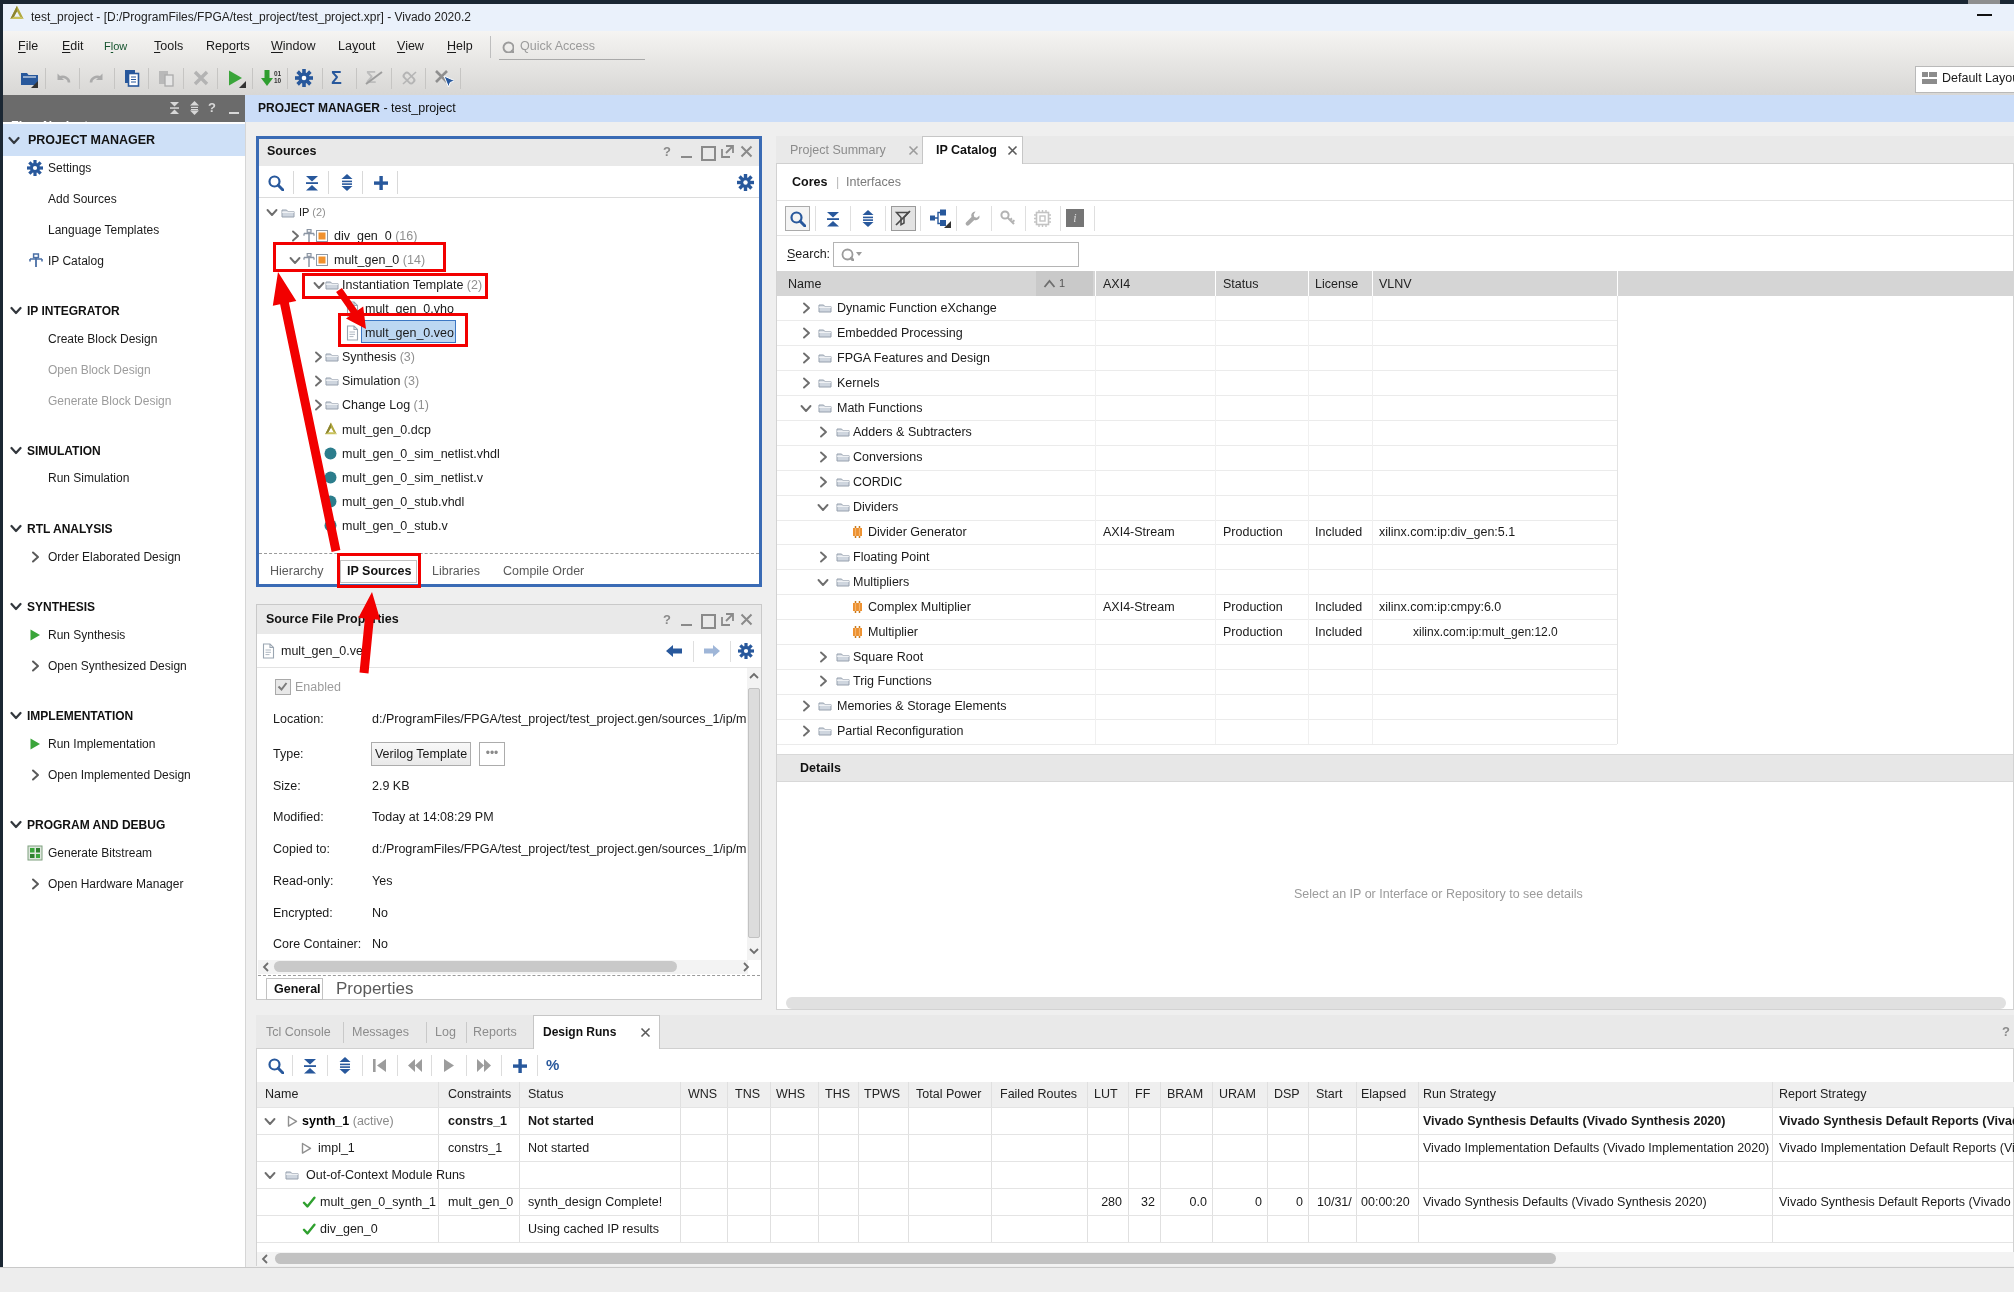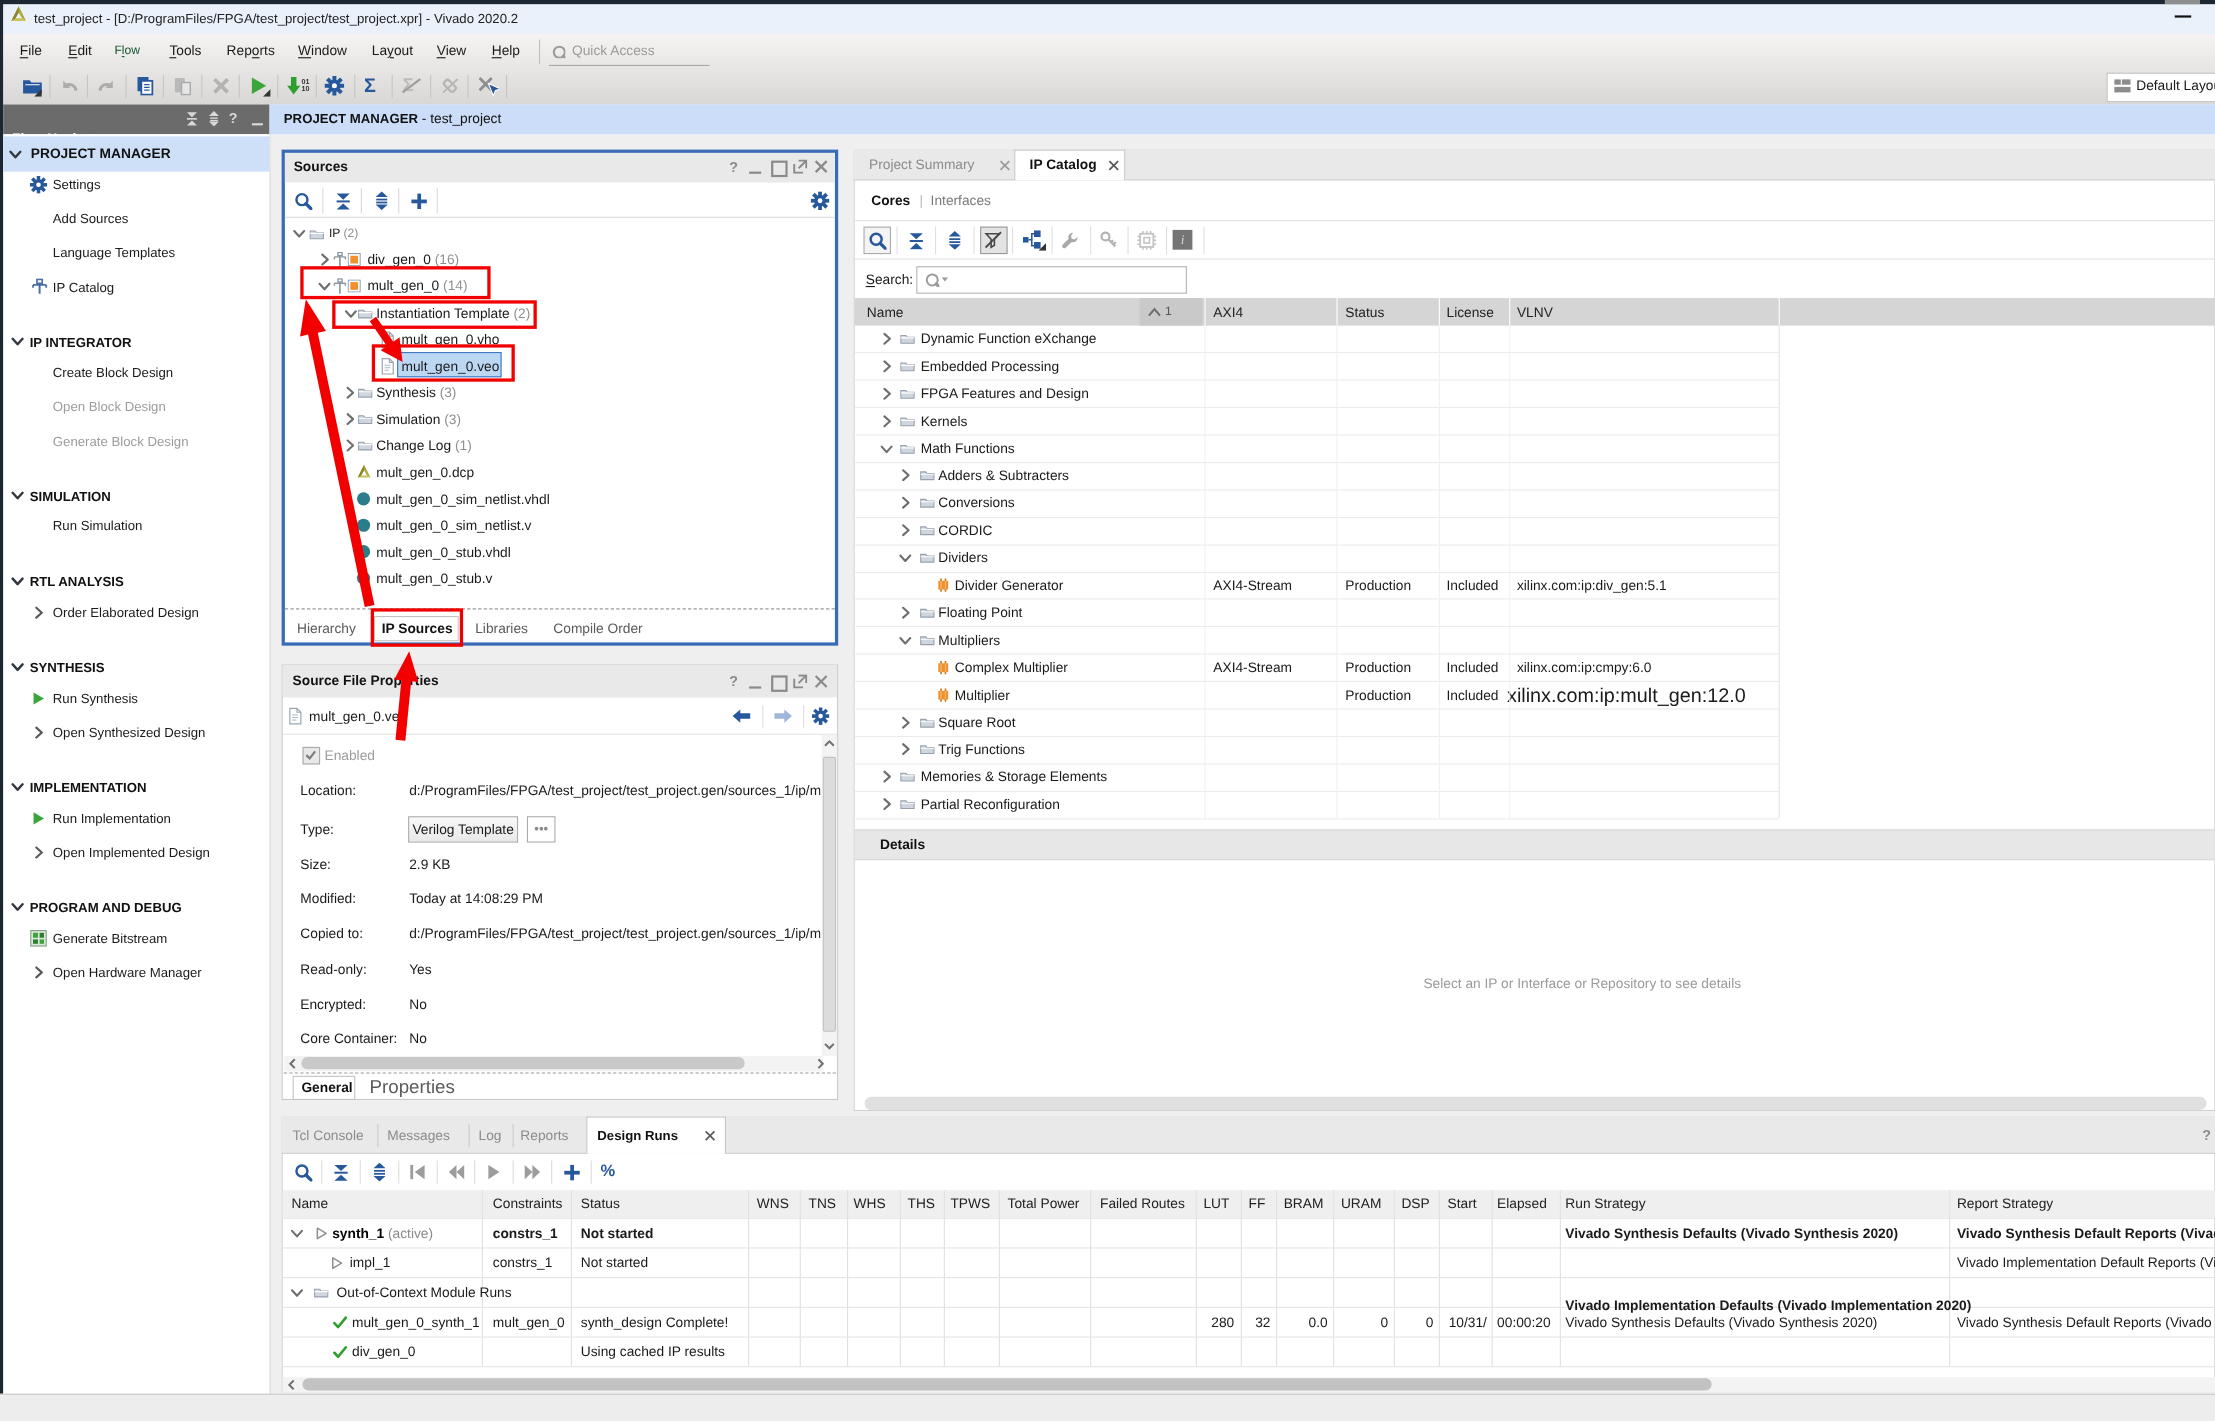--- a/index.html
+++ b/index.html
@@ -673,21 +673,21 @@
 <div style="position:absolute;left:1379px;top:598px;height:18px;line-height:18px;font-size:12.5px;color:#1a1a1a;font-weight:normal;white-space:nowrap;">xilinx.com:ip:cmpy:6.0</div>
 <div style="position:absolute;left:777px;top:619px;width:840px;height:1px;background:#EBEBEB;"></div>
 <svg style="position:absolute;left:851px;top:625px" width="13" height="14" viewBox="0 0 13 14">
       <rect x="2" y="3" width="9" height="8" fill="#F0912E"></rect>
       <path d="M4.5 1v12M8.5 1v12" stroke="#C87818" stroke-width="1.5"></path>
       <path d="M4.5 3v8M8.5 3v8" stroke="#F7B36A" stroke-width="1.5"></path>
     </svg>
 <div style="position:absolute;left:868px;top:623px;height:18px;line-height:18px;font-size:12.5px;color:#1a1a1a;font-weight:normal;white-space:nowrap;">Multiplier</div>
 <div style="position:absolute;left:1223px;top:623px;height:18px;line-height:18px;font-size:12.5px;color:#1a1a1a;font-weight:normal;white-space:nowrap;">Production</div>
 <div style="position:absolute;left:1315px;top:623px;height:18px;line-height:18px;font-size:12.5px;color:#1a1a1a;font-weight:normal;white-space:nowrap;">Included</div>
-<div style="position:absolute;left:1370px;top:623px;height:18px;line-height:18px;font-size:18px;color:#1a1a1a;font-weight:normal;white-space:nowrap;">xilinx.com:ip:mult_gen:12.0</div>
+<div style="position:absolute;left:1413px;top:623px;height:18px;line-height:18px;font-size:12px;color:#1a1a1a;font-weight:normal;white-space:nowrap;">xilinx.com:ip:mult_gen:12.0</div>
 <div style="position:absolute;left:777px;top:644px;width:840px;height:1px;background:#EBEBEB;"></div>
 <svg style="position:absolute;left:818px;top:651px" width="11" height="12" viewBox="0 0 11 12">
       <path d="M3 1.5l5 4.5-5 4.5" fill="none" stroke="#6E6E6E" stroke-width="1.9" stroke-linecap="round" stroke-linejoin="round"></path>
     </svg>
 <svg style="position:absolute;left:836px;top:651px" width="14" height="12" viewBox="0 0 14 12">
       <path d="M1 3 h4.6 l1.2 1.6 H13 V10 H1 z" fill="#CFD6DF" stroke="#97A1AE" stroke-width="1"></path>
       <path d="M1 5.2 H13" stroke="#fff" stroke-width="1"></path>
     </svg>
 <div style="position:absolute;left:853px;top:648px;height:18px;line-height:18px;font-size:12.5px;color:#1a1a1a;font-weight:normal;white-space:nowrap;">Square Root</div>
 <div style="position:absolute;left:777px;top:669px;width:840px;height:1px;background:#EBEBEB;"></div>
@@ -838,21 +838,21 @@
 <div style="position:absolute;left:448px;top:1112px;height:18px;line-height:18px;font-size:12.5px;color:#1a1a1a;font-weight:bold;white-space:nowrap;">constrs_1</div>
 <div style="position:absolute;left:528px;top:1112px;height:18px;line-height:18px;font-size:12.5px;color:#1a1a1a;font-weight:bold;white-space:nowrap;">Not started</div>
 <div style="position:absolute;left:1423px;top:1112px;height:18px;line-height:18px;font-size:12.5px;color:#1a1a1a;font-weight:bold;white-space:nowrap;">Vivado Synthesis Defaults (Vivado Synthesis 2020)</div>
 <div style="position:absolute;left:1779px;top:1112px;height:18px;line-height:18px;font-size:12.5px;color:#1a1a1a;font-weight:bold;white-space:nowrap;">Vivado Synthesis Default Reports (Vivad</div>
 <svg style="position:absolute;left:299px;top:1141px" width="14" height="14" viewBox="0 0 14 14">
       <path d="M3.5 2.5l8 4.8-8 4.8z" fill="#fff" stroke="#909090" stroke-width="1.4" stroke-linejoin="round"></path>
     </svg>
 <div style="position:absolute;left:318px;top:1139px;height:18px;line-height:18px;font-size:12.5px;color:#1a1a1a;font-weight:normal;white-space:nowrap;">impl_1</div>
 <div style="position:absolute;left:448px;top:1139px;height:18px;line-height:18px;font-size:12.5px;color:#1a1a1a;font-weight:normal;white-space:nowrap;">constrs_1</div>
 <div style="position:absolute;left:528px;top:1139px;height:18px;line-height:18px;font-size:12.5px;color:#1a1a1a;font-weight:normal;white-space:nowrap;">Not started</div>
-<div style="position:absolute;left:1423px;top:1139px;height:18px;line-height:18px;font-size:12.5px;color:#1a1a1a;font-weight:bold;white-space:nowrap;margin-top:39px;">Vivado Implementation Defaults (Vivado Implementation 2020)</div>
+<div style="position:absolute;left:1423px;top:1139px;height:18px;line-height:18px;font-size:12.5px;color:#1a1a1a;font-weight:normal;white-space:nowrap;">Vivado Implementation Defaults (Vivado Implementation 2020)</div>
 <div style="position:absolute;left:1779px;top:1139px;height:18px;line-height:18px;font-size:12.5px;color:#1a1a1a;font-weight:normal;white-space:nowrap;">Vivado Implementation Default Reports (Vi</div>
 <svg style="position:absolute;left:264px;top:1170px" width="12" height="11" viewBox="0 0 12 11">
       <path d="M1.5 3l4.5 5 4.5-5" fill="none" stroke="#6E6E6E" stroke-width="1.9" stroke-linecap="round" stroke-linejoin="round"></path>
     </svg>
 <svg style="position:absolute;left:285px;top:1169px" width="14" height="12" viewBox="0 0 14 12">
       <path d="M1 3 h4.6 l1.2 1.6 H13 V10 H1 z" fill="#CFD6DF" stroke="#97A1AE" stroke-width="1"></path>
       <path d="M1 5.2 H13" stroke="#fff" stroke-width="1"></path>
     </svg>
 <div style="position:absolute;left:306px;top:1166px;height:18px;line-height:18px;font-size:12.5px;color:#1a1a1a;font-weight:normal;white-space:nowrap;">Out-of-Context Module Runs</div>
 <svg style="position:absolute;left:302px;top:1195px" width="14" height="14" viewBox="0 0 14 14">

